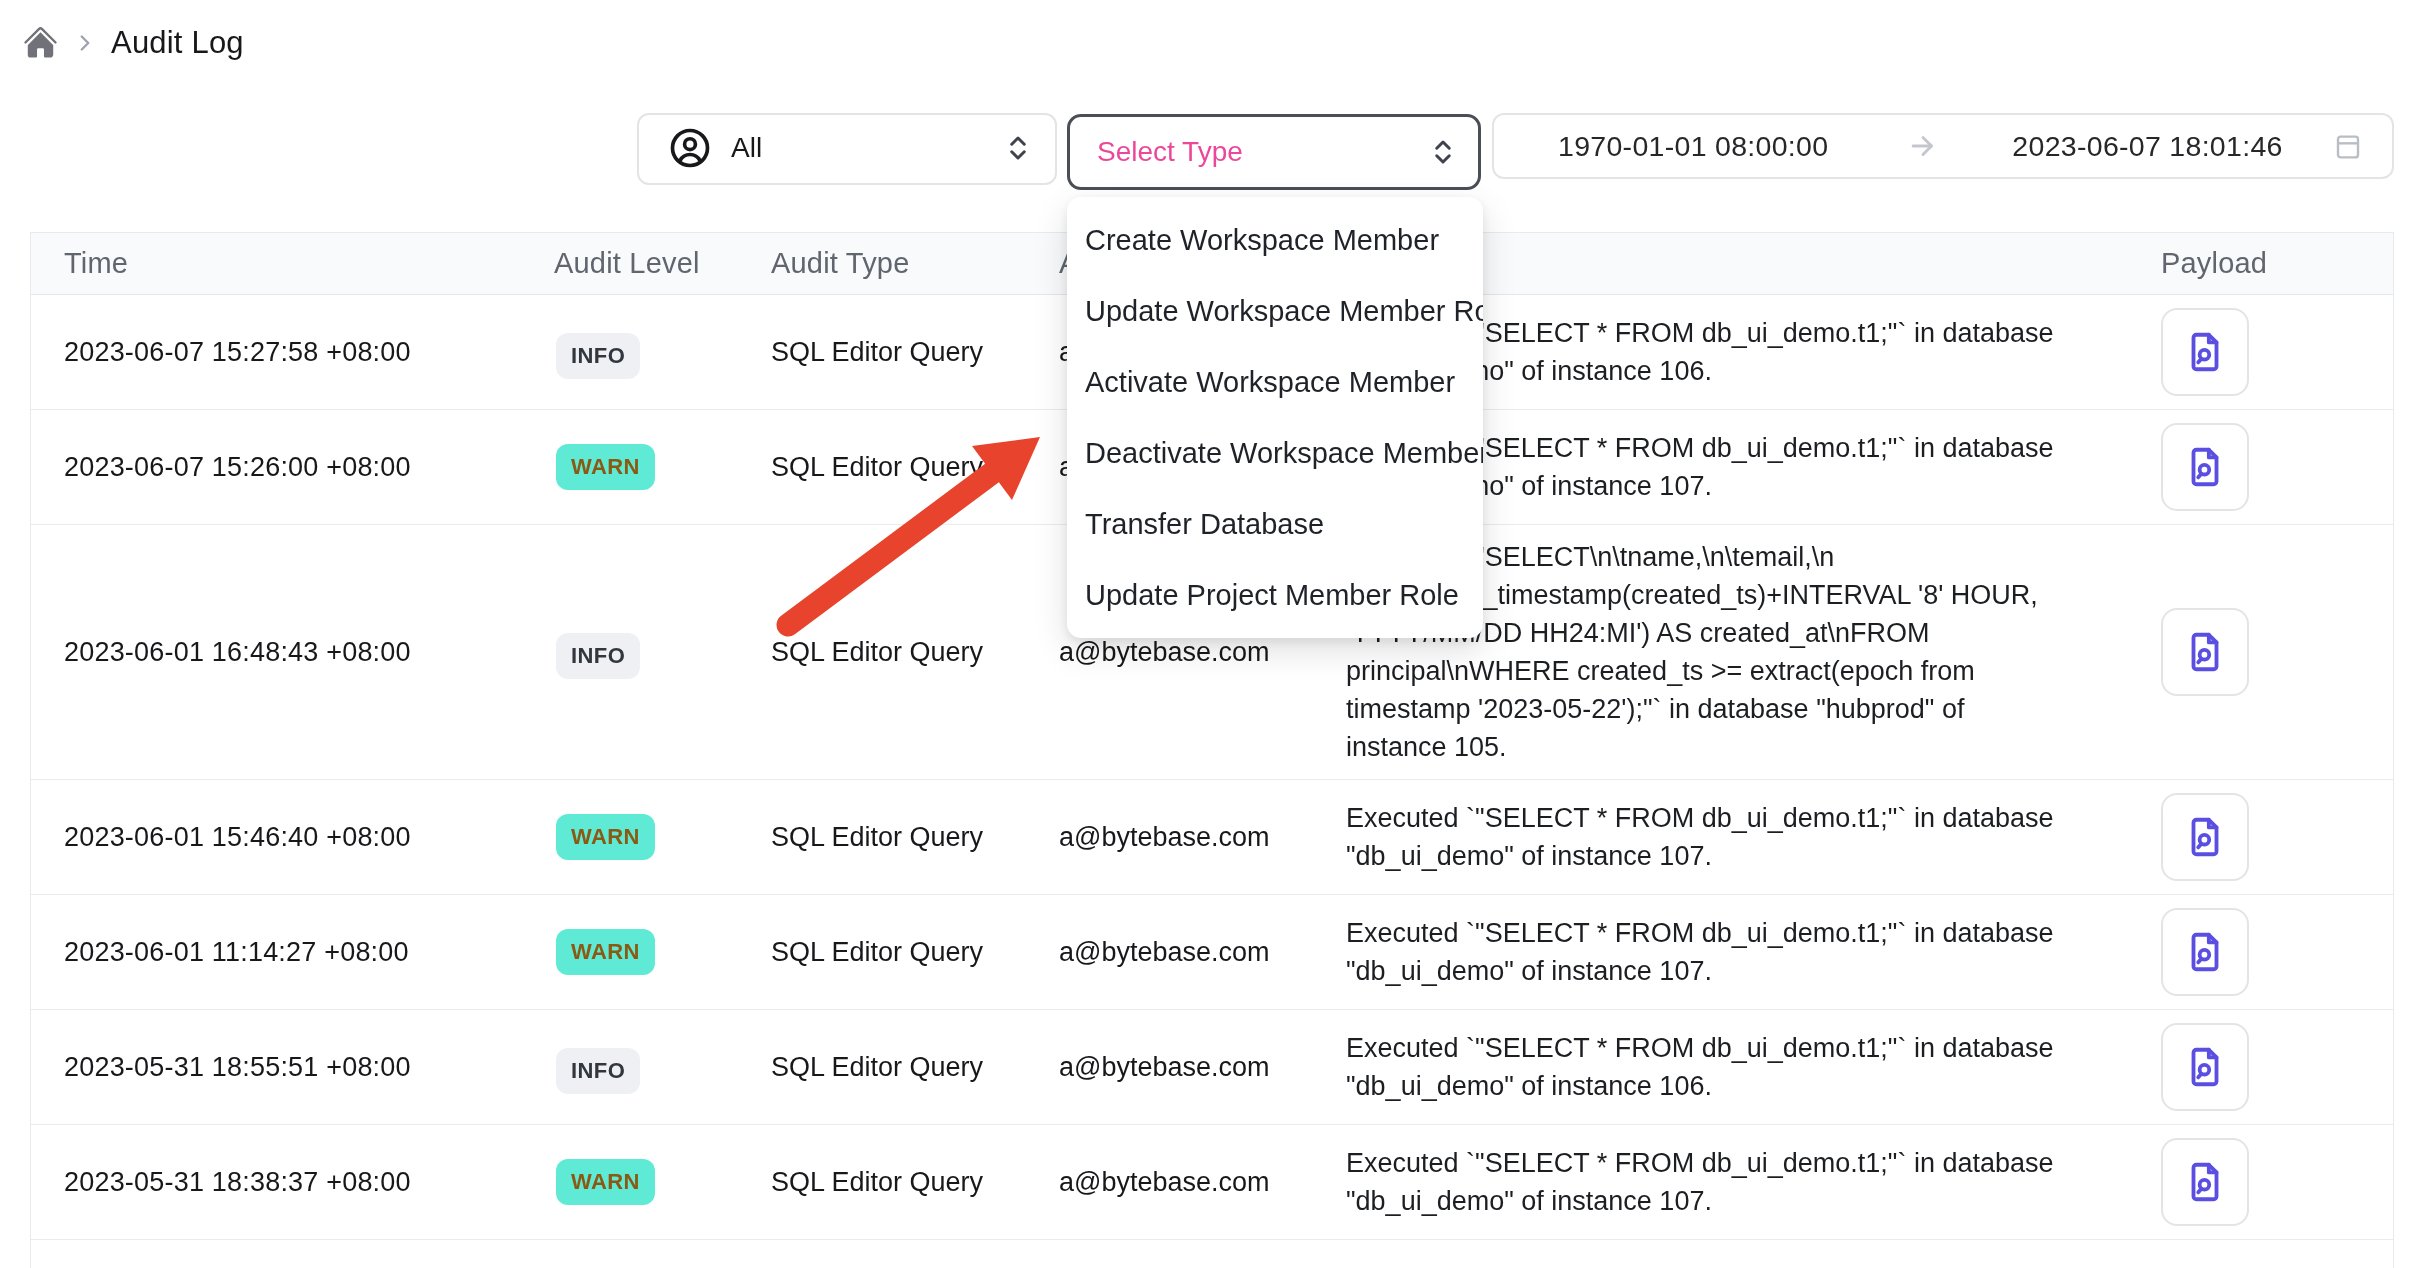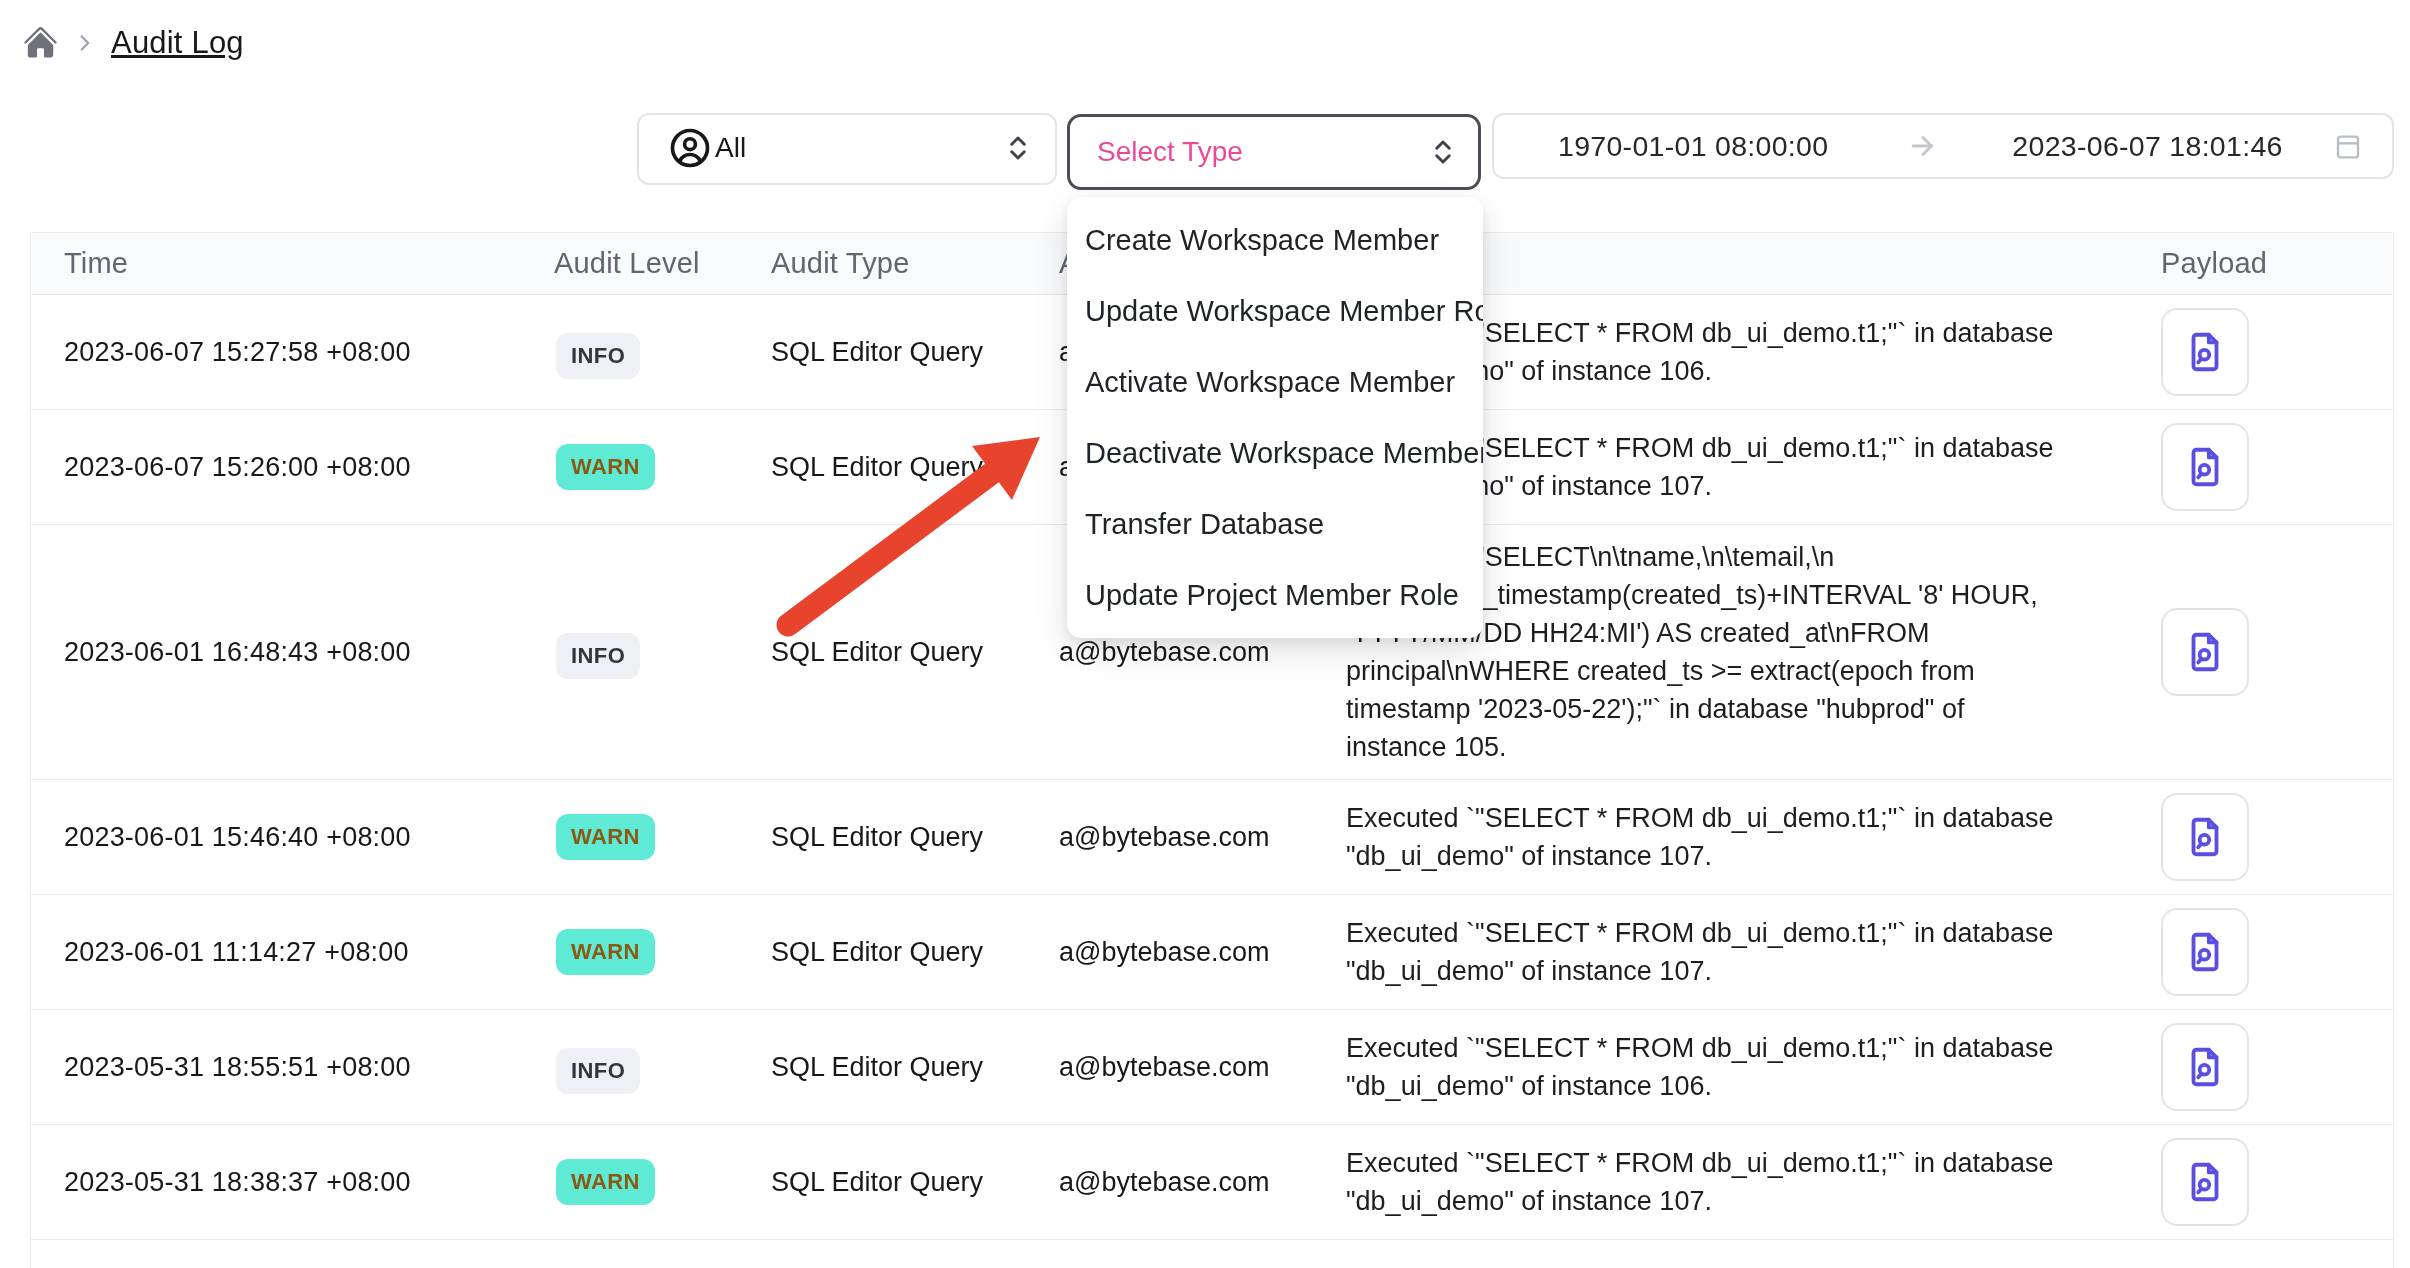--- a/index.html
+++ b/index.html
@@ -2,28 +2,28 @@
 <html><head>
 <meta charset="utf-8">
 <style>
   html,body{margin:0;padding:0;}
   body{
     width:2410px;height:1268px;overflow:hidden;position:relative;
     background:#ffffff;color:#18181b;
     font-family:"Liberation Sans","DejaVu Sans",sans-serif;
   }
   
-  .breadcrumb{position:absolute;left:22px;top:24px;display:flex;align-items:center;z-index:5;text-decoration:underline;}
+  .breadcrumb{position:absolute;left:22px;top:24px;display:flex;align-items:center;z-index:5;}
   .crumb-home{display:flex;align-items:center;cursor:pointer;}
   .crumb-sep{margin:0 13px;display:flex;align-items:center;}
   .crumb-title{font-size:31px;font-weight:500;color:#18181b;letter-spacing:.2px;}
 
   
   .ctl{position:absolute;display:flex;align-items:center;background:#fff;box-sizing:border-box;}
-  #actor-select{left:637px;top:113px;width:420px;height:72px;border:2px solid #e4e4e7;border-radius:12px;padding:0 22px 3px 30px;gap:4px;cursor:pointer;}
+  #actor-select{left:637px;top:113px;width:420px;height:72px;border:2px solid #e4e4e7;border-radius:12px;padding:0 22px 3px 30px;gap:20px;cursor:pointer;}
   #actor-select .lbl{font-size:28px;color:#18181b;}
   .flex-sp{flex:1;}
   #type-select{left:1067px;top:114px;width:414px;height:76px;border:3.5px solid #4a4e57;border-radius:14px;padding:0 20px 0 27px;cursor:pointer;}
   #type-select .placeholder{font-size:28px;color:#ec4899;}
   #date-range{left:1492px;top:113px;width:902px;height:66px;border:2px solid #e4e4e7;border-radius:12px;padding:0 28px 0 64px;}
   .date-text{font-size:28.5px;color:#27272a;letter-spacing:.3px;cursor:text;}
   #date-range .sep{margin:0 72px 0 78px;display:flex;}
   #date-range .cal{margin-left:auto;display:flex;cursor:pointer;}
 
   

